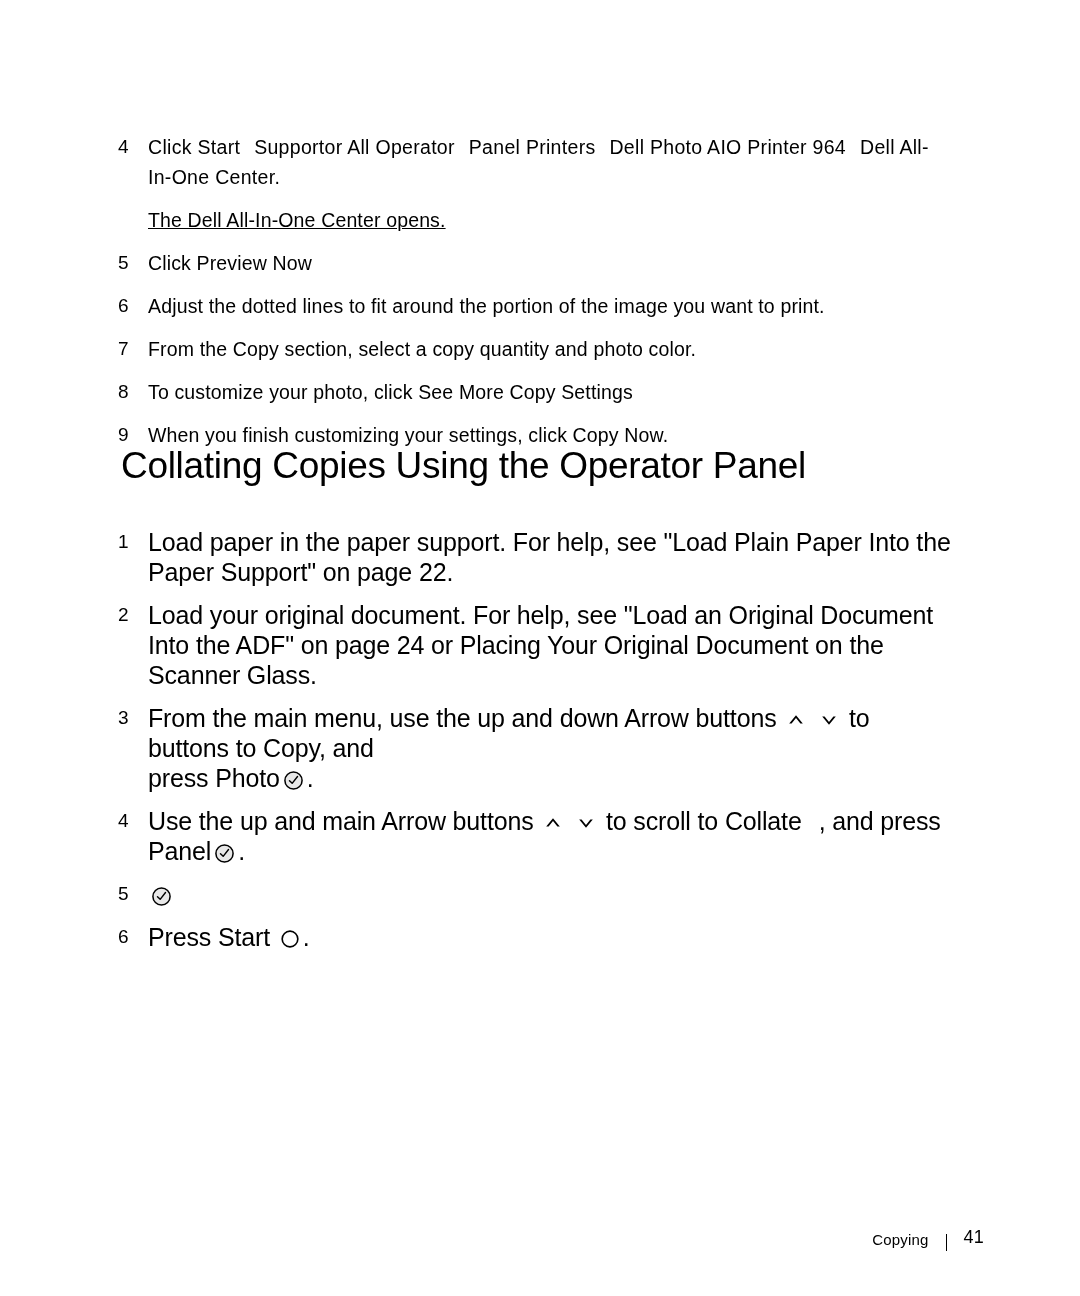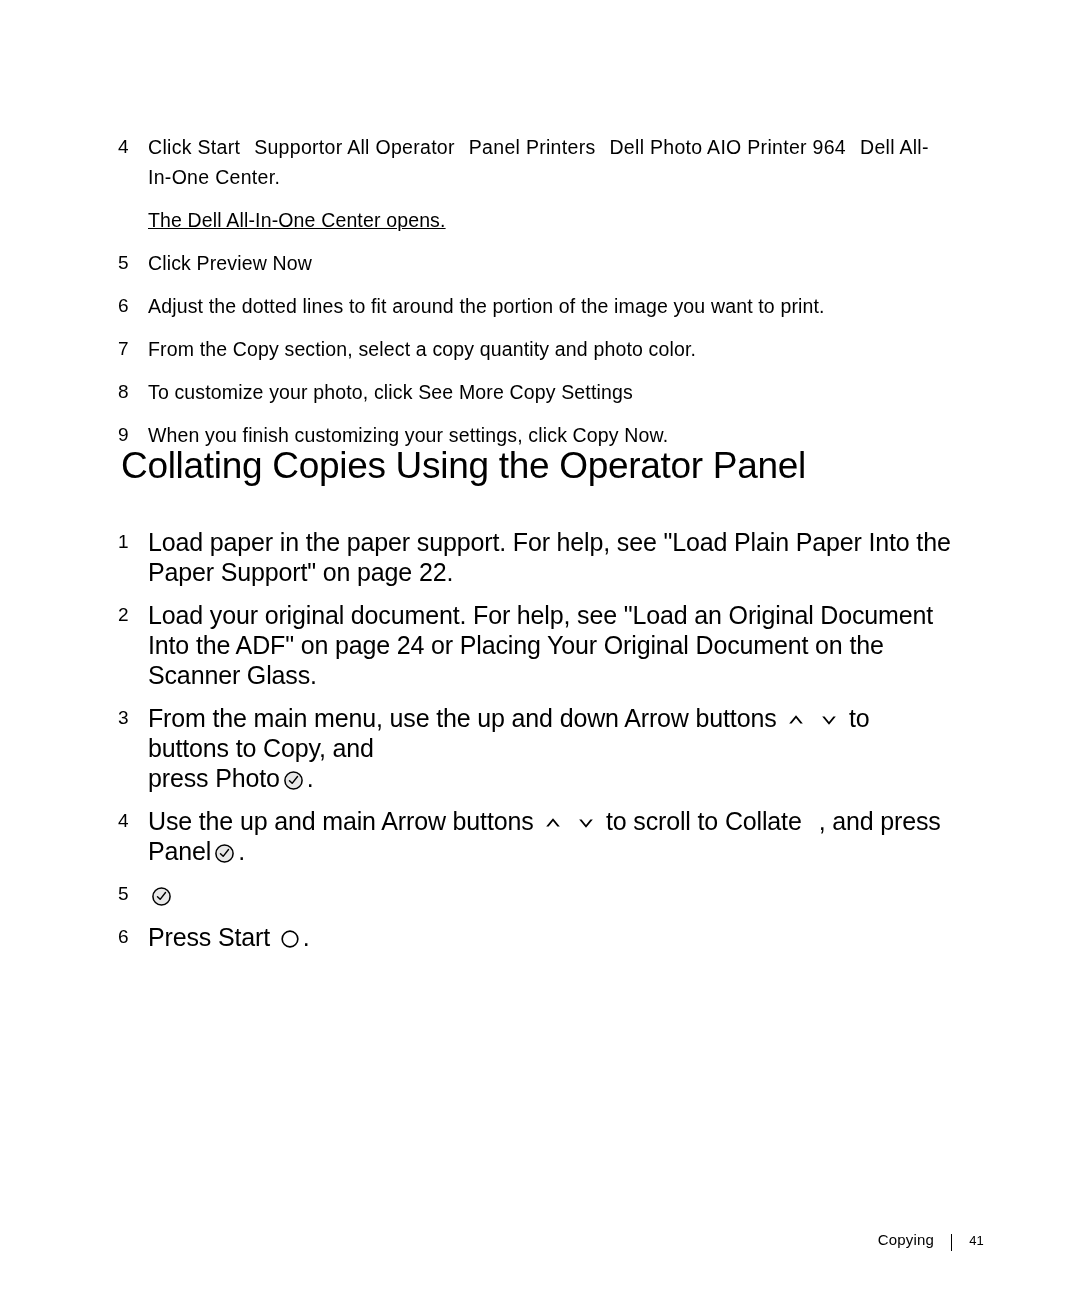--- a/index.html
+++ b/index.html
@@ -151,21 +151,21 @@
   .footer-rule {
     display: inline-block;
     width: 1px;
     height: 17px;
     background: #000;
     margin: 0 17px;
     position: relative;
     top: 3px;
   }
   .footer-page {
-    font-size: 13px;
+    font-size: 18px;
     color: #000;
   }
 </style>
 </head>
 <body>
 
 <div class="page">
 
   <div class="steps list-a" style="top:132px;">
 

